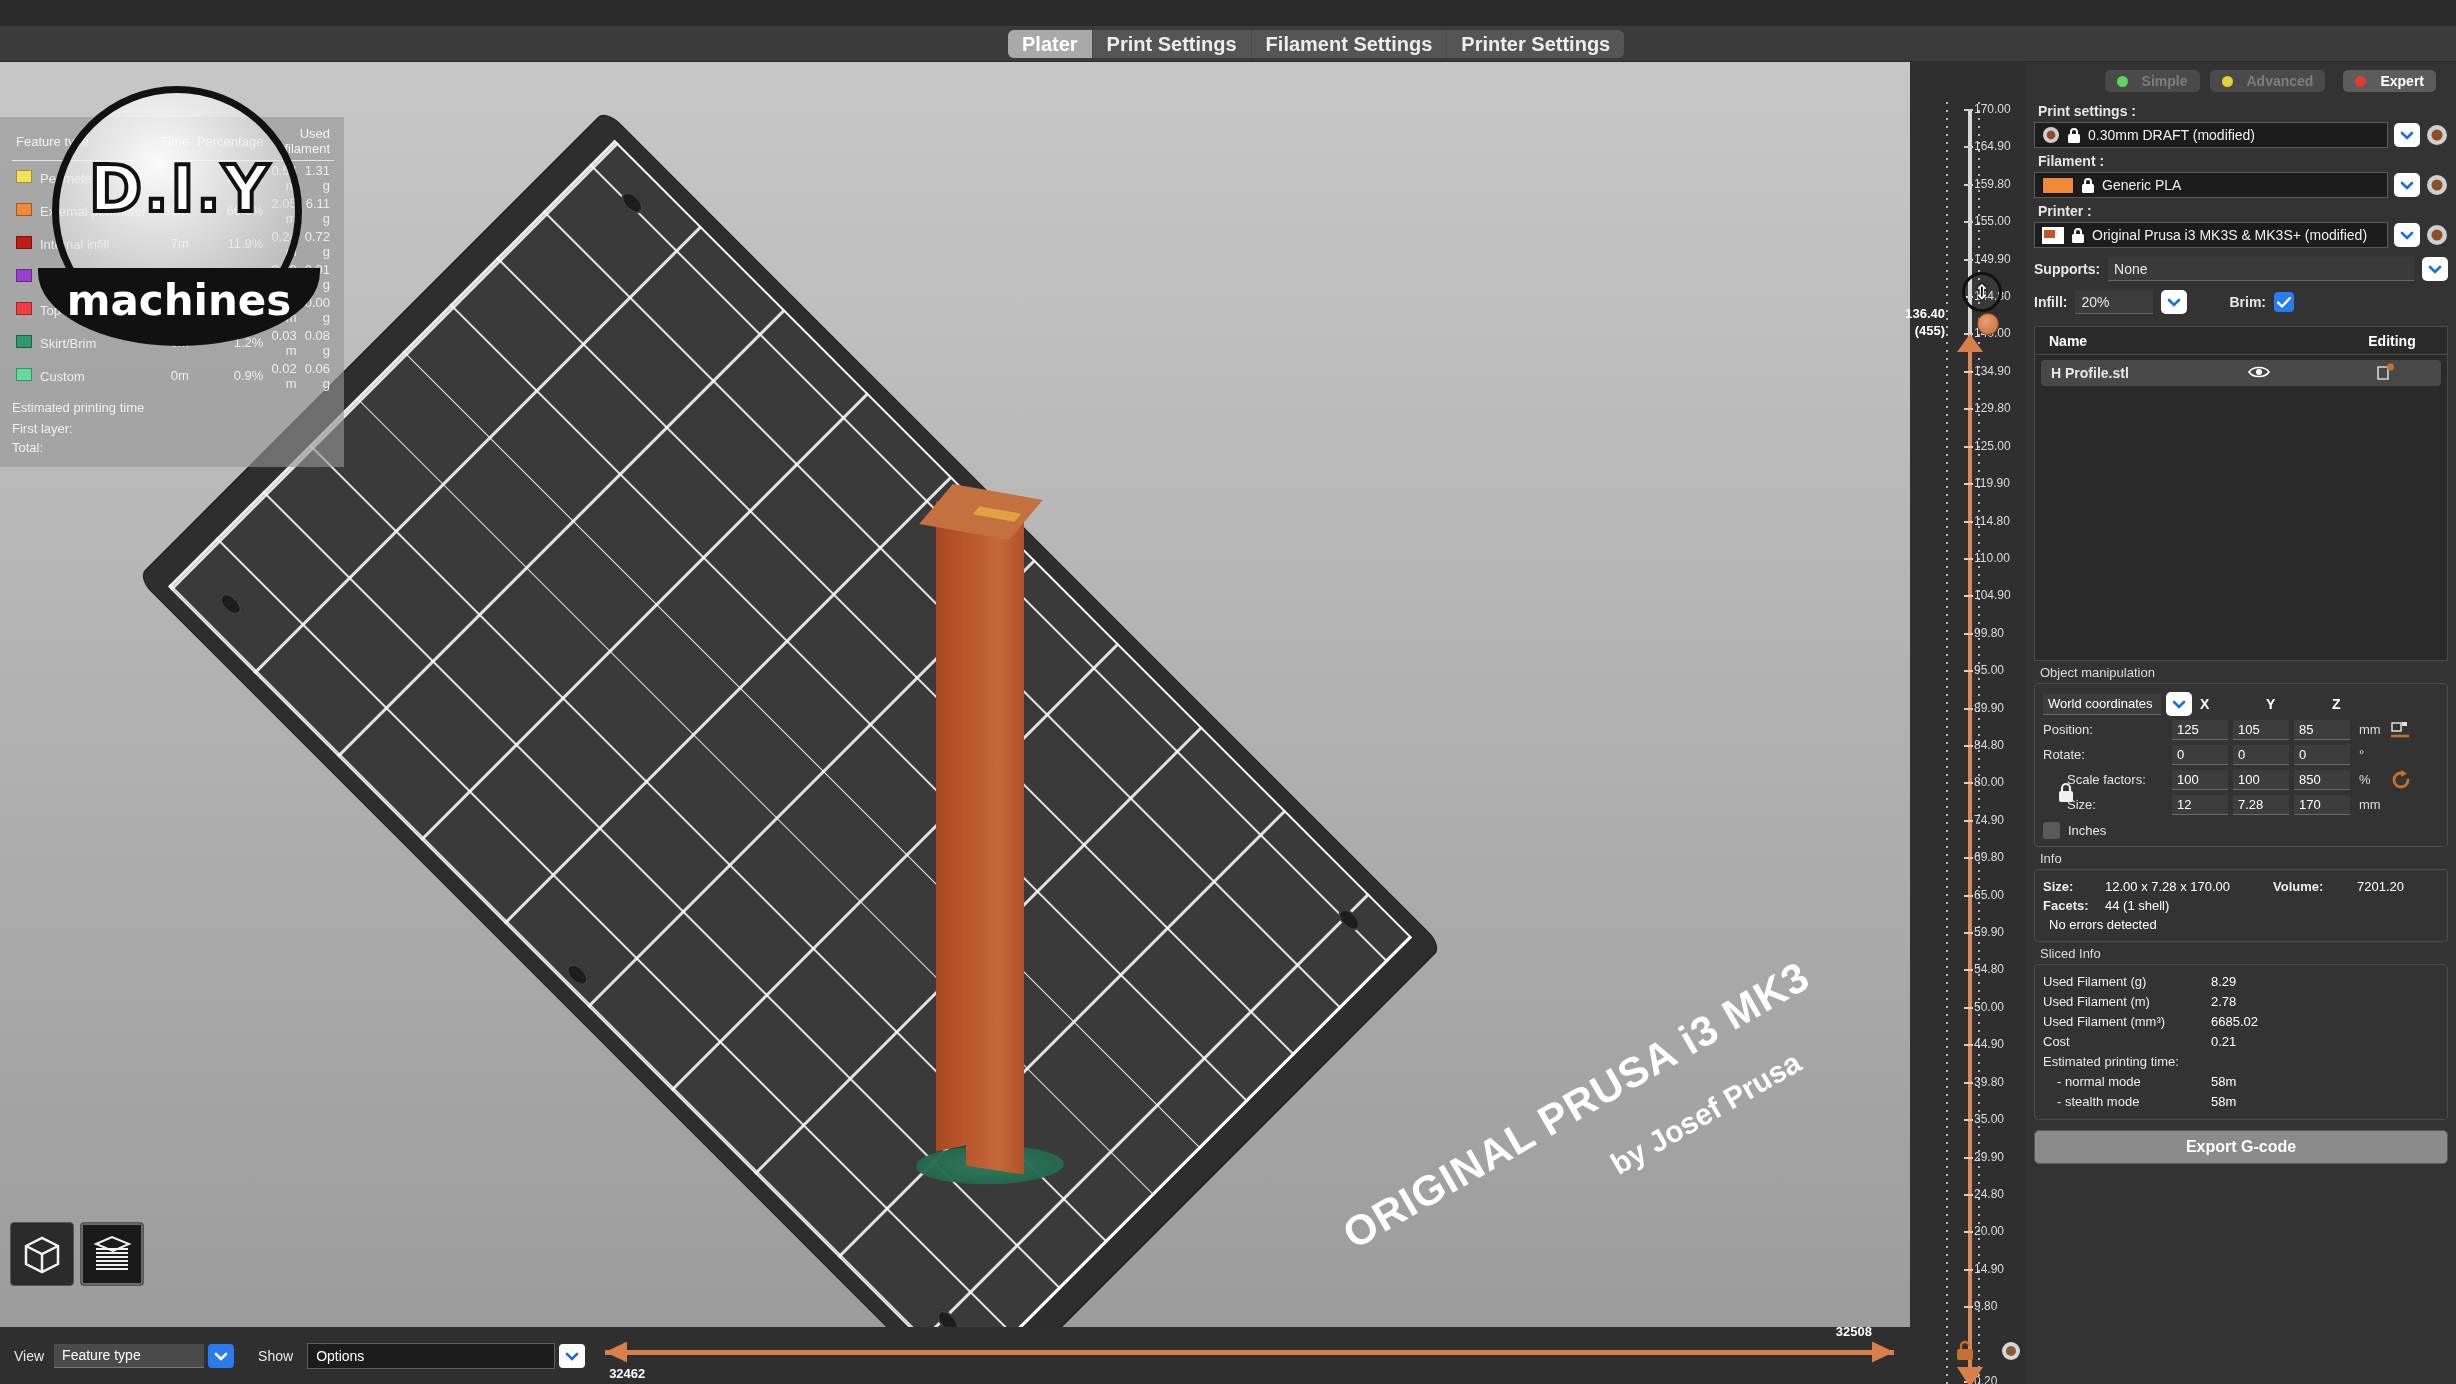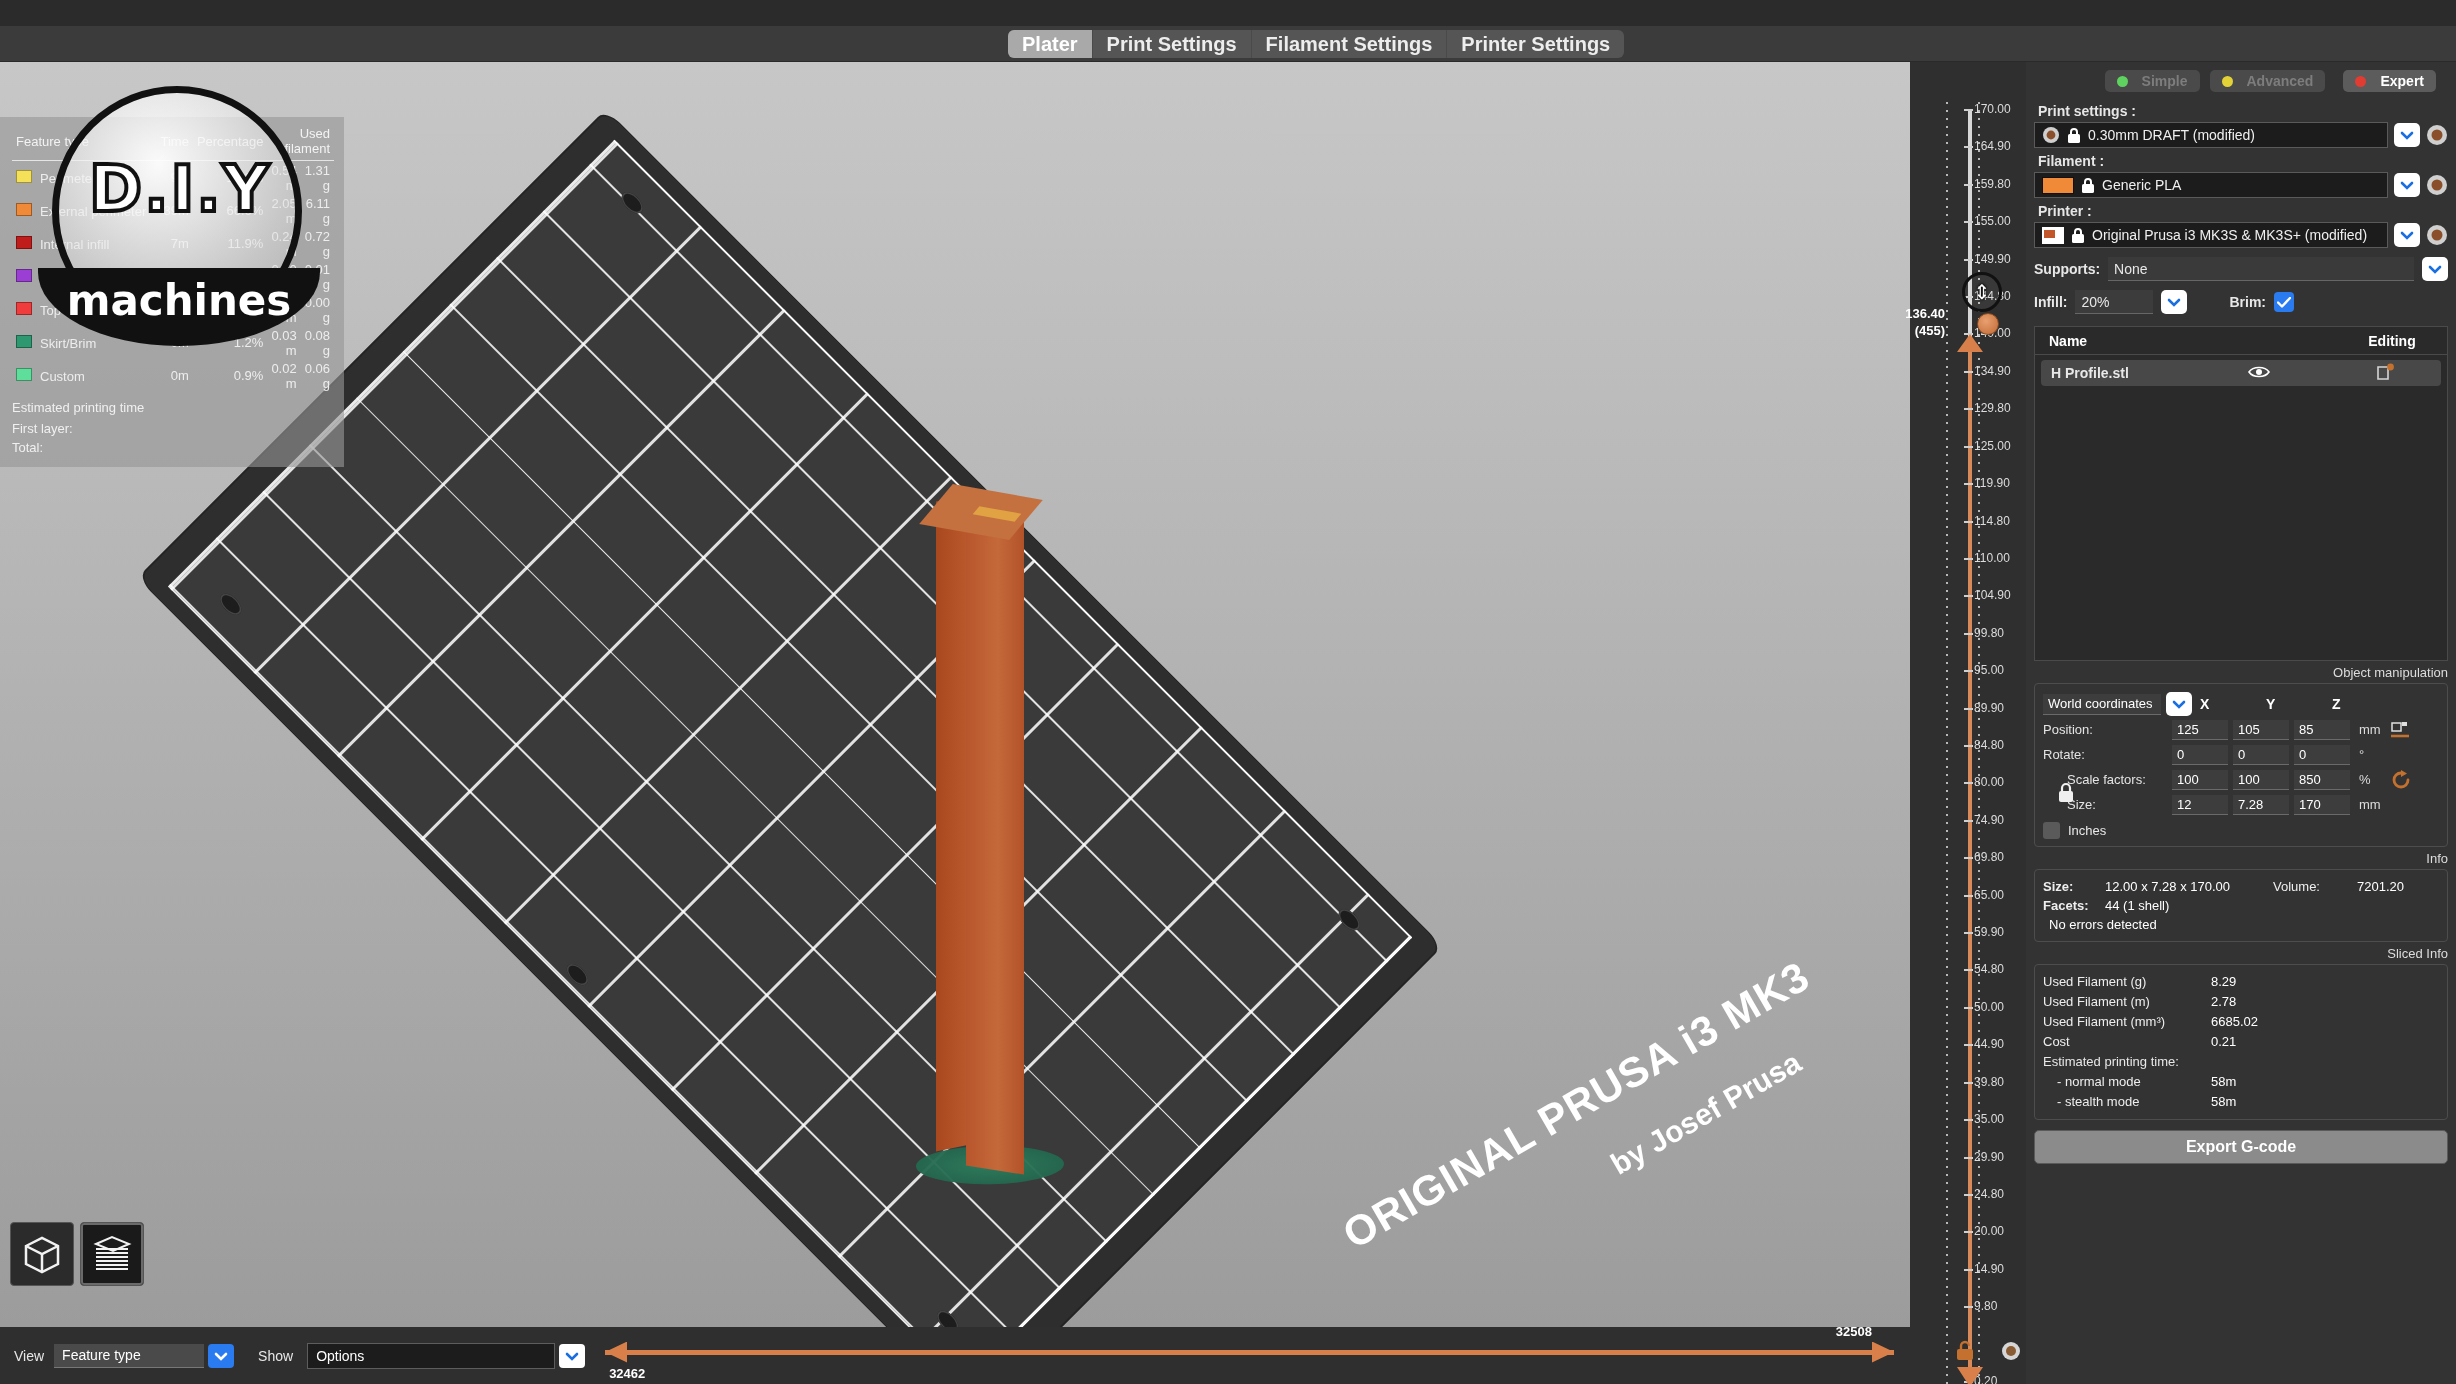--- a/index.html
+++ b/index.html
@@ -310,21 +310,21 @@
     display: flex; align-items: center; height: 26px; margin: 5px 6px;
     background: #484848; border-radius: 4px; font-size: 14px; cursor: pointer;
   }
   .objrow .c1 { flex: 1; padding-left: 10px; font-weight: bold; }
   .objrow .c2 { width: 48px; text-align: center; }
   .objrow .c3 { width: 48px; }
   .objrow .c4 { width: 110px; text-align: center; }
   .objbody { height: 300px; }
 
   
-  .sect-title { font-size: 13px; color: #ddd; margin: 4px 0 3px 6px; text-align: right; }
+  .sect-title { font-size: 13px; color: #ddd; margin: 4px 0 3px 6px; }
   .panel { border: 1px solid #4d4d4d; border-radius: 4px; padding: 7px 8px; background: #333; }
   .om-row { display: flex; align-items: center; height: 25px; gap: 5px; }
   .om-lab { width: 124px; font-size: 13px; color: #e4e4e4; }
   .om-lab.ind { padding-left: 24px; width: 124px; }
   .om-in {
     width: 56px; height: 20px; background: #3d3d3d; border-bottom: 1px solid #6a6a6a;
     font-size: 13px; color: #fff; padding: 0 5px; display: flex; align-items: center;
   }
   .om-unit { width: 30px; font-size: 13px; color: #ddd; padding-left: 4px; }
   .om-hdr { display: flex; align-items: center; height: 26px; gap: 5px; }
@@ -334,21 +334,21 @@
   }
   .om-axis { width: 61px; text-align: left; padding-left: 3px; font-size: 14px; font-weight: bold; color: #fff; }
   .om-lockcol { position: absolute; left: 14px; }
   .inches-row { display: flex; align-items: center; gap: 8px; margin-top: 5px; }
   .inches-box { width: 17px; height: 17px; background: #5a5a5a; border-radius: 3px; }
 
   
   .info-row { display: flex; font-size: 13px; line-height: 19px; }
   .info-k { width: 62px; color: #eee; font-weight: bold; }
   .info-v { color: #fff; }
-  .info-k2 { width: 84px; color: #eee; font-weight: normal; margin-left: 16px; }
+  .info-k2 { width: 84px; color: #eee; font-weight: bold; margin-left: 16px; }
   .si-row { display: flex; font-size: 13px; line-height: 20px; }
   .si-k { width: 168px; color: #eee; }
   .si-v { color: #fff; }
   .export-btn {
     margin-top: 10px; height: 34px; width: 100%;
     background: #8b8b8b; border: 1px solid #5a5a5a; border-radius: 5px;
     display: flex; align-items: center; justify-content: center;
     font-size: 16px; font-weight: bold; color: #fff; cursor: pointer;
   }
 

